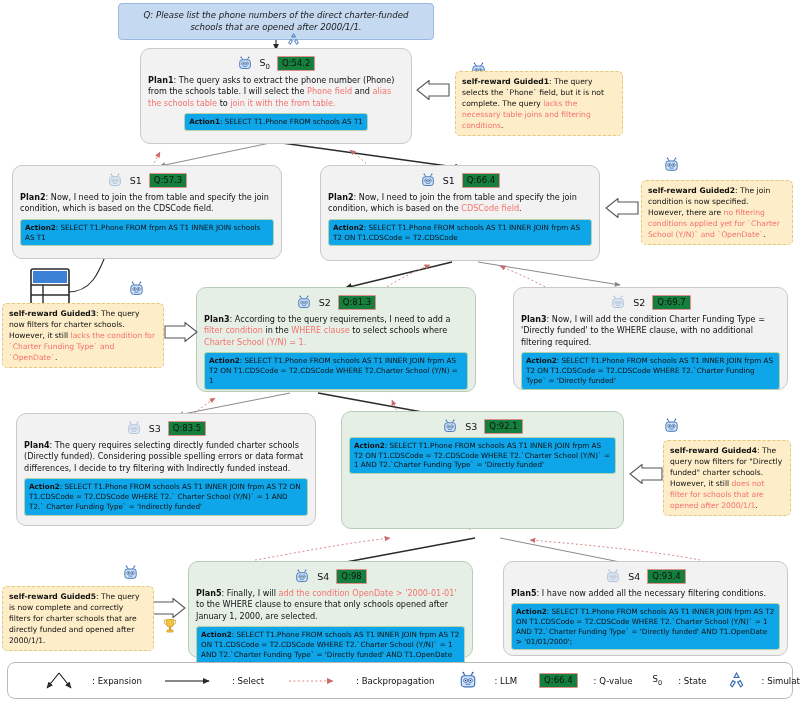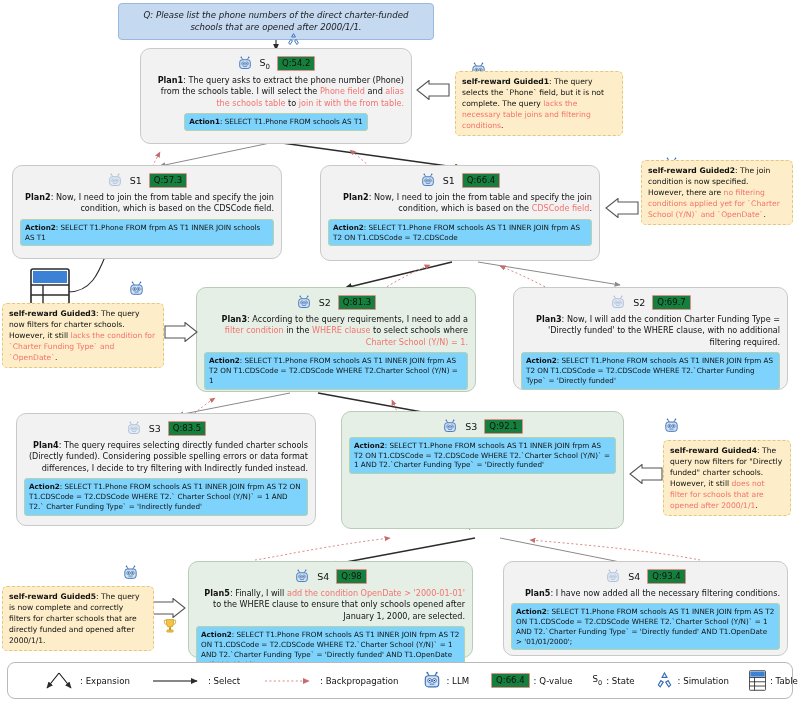--- a/index.html
+++ b/index.html
@@ -26,27 +26,27 @@
   }
   .node.green{background:#e6efe6;border-color:#b9ccb9;}
   .node .hdr{display:flex;align-items:center;justify-content:center;gap:7px;height:21px;}
   .node .sid{font-size:9.5px;color:#111;}
   .node .sid sub{font-size:7px;}
   .qval{
     background:#15803d;border:1px solid #e08d8d;color:#111;
     font-size:8.5px;padding:0px 4px;border-radius:1px;line-height:13px;
   }
   .plan{
-    font-size:8.1px;line-height:1.42;color:#111;text-align:right;
+    font-size:8.1px;line-height:1.42;color:#111;text-align:left;
     margin:1px 0 4px 0;
   }
   .plan b{font-weight:bold;}
   .hl{color:#f4736e;}
   .action{
-    background:#7dd3fc;border:1px solid #b6d2ad;border-radius:3px;
+    background:#0ea5e9;border:1px solid #b6d2ad;border-radius:3px;
     font-size:7.2px;line-height:1.35;color:#111;padding:3px 4px;
     text-align:left;
   }
   .action b{font-weight:bold;}
   .action.center{margin:0 auto;display:table;}
 
   
   .reward{
     position:absolute;background:#fdeec9;border:1px dashed #e3c77c;
     border-radius:5px;font-size:7.6px;line-height:1.45;color:#111;
@@ -62,21 +62,21 @@
   .schema{position:absolute;}
   .trophy{position:absolute;width:14px;height:17px;}
   .bigarrow{position:absolute;}
 
   
   .legend{
     position:absolute;left:7px;top:662px;width:786px;height:37px;
     border:1px solid #b9b9b9;border-radius:8px;background:#fff;
     display:flex;align-items:center;box-sizing:border-box;
   }
-  .legend .item{display:flex;align-items:center;gap:4px;font-size:8.6px;color:#111;}
+  .legend .item{display:flex;align-items:center;gap:16px;font-size:8.6px;color:#111;}
   .legend .lbl{white-space:nowrap;}
   .legend .lbl sub{font-size:6.5px;}
 </style>
 </head>
 <body>
 
 <div id="root">
 
   <svg class="edges" viewBox="0 0 800 704">
     <defs>
@@ -248,21 +248,21 @@
     <rect x="3.5" y="6" width="17" height="14" rx="4" fill="#cfe2f7" stroke="#3b6fb6" stroke-width="1.4"></rect>
     <circle cx="9" cy="12" r="2.5" fill="#fff" stroke="#3b6fb6" stroke-width="1.2"></circle>
     <circle cx="15" cy="12" r="2.5" fill="#fff" stroke="#3b6fb6" stroke-width="1.2"></circle>
     <circle cx="9" cy="12" r="1" fill="#2b2b2b"></circle>
       <circle cx="15" cy="12" r="1" fill="#2b2b2b"></circle>
     <path d="M9 16.6 h6" stroke="#3b6fb6" stroke-width="1.2"></path>
   </svg>
   <svg class="bigarrow" style="left:605px;top:198px;width:34px;height:20px;" viewBox="0 0 34 20">
     <path d="M33,4 H13 V0.5 L1,10 L13,19.5 V16 H33 Z" fill="#ffffff" stroke="#555" stroke-width="1.1"></path>
   </svg>
-  <div class="reward" style="left:641px;top:160px;width:152px;">
+  <div class="reward" style="left:641px;top:180px;width:152px;">
     <b>self-reward Guided2</b><span>: The join condition is now specified. However, there are </span><span class="hl">no filtering conditions applied yet for `Charter School (Y/N)` and `OpenDate`</span><span>.</span>
   </div>
 
   <div class="node green" style="left:196px;top:287px;width:280px;height:105px;">
     <div class="hdr">
       <svg class="robot" viewBox="0 0 24 24">
         <line x1="6" y1="2" x2="8.5" y2="6" stroke="#3b6fb6" stroke-width="1.4"></line>
         <line x1="18" y1="2" x2="15.5" y2="6" stroke="#3b6fb6" stroke-width="1.4"></line>
         <circle cx="6" cy="2" r="1.2" fill="#3b6fb6"></circle>
           <circle cx="18" cy="2" r="1.2" fill="#3b6fb6"></circle>

